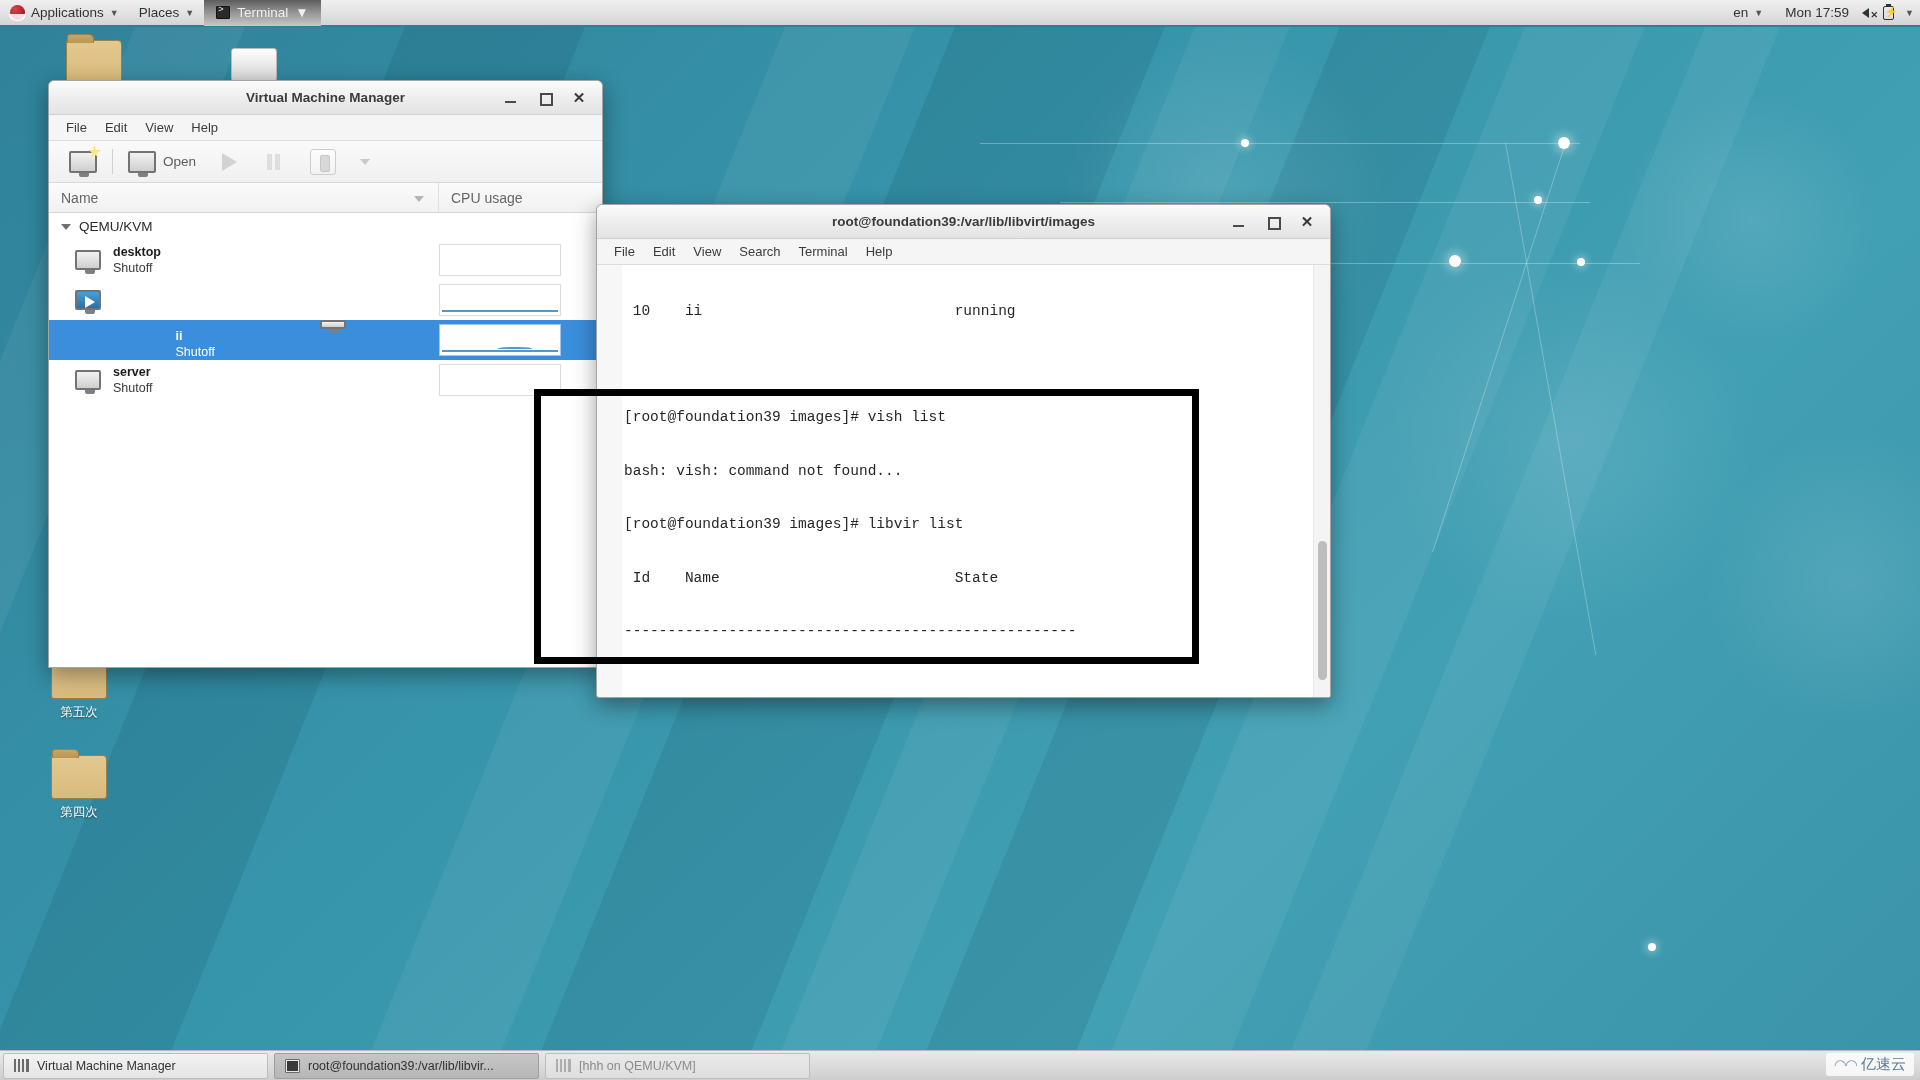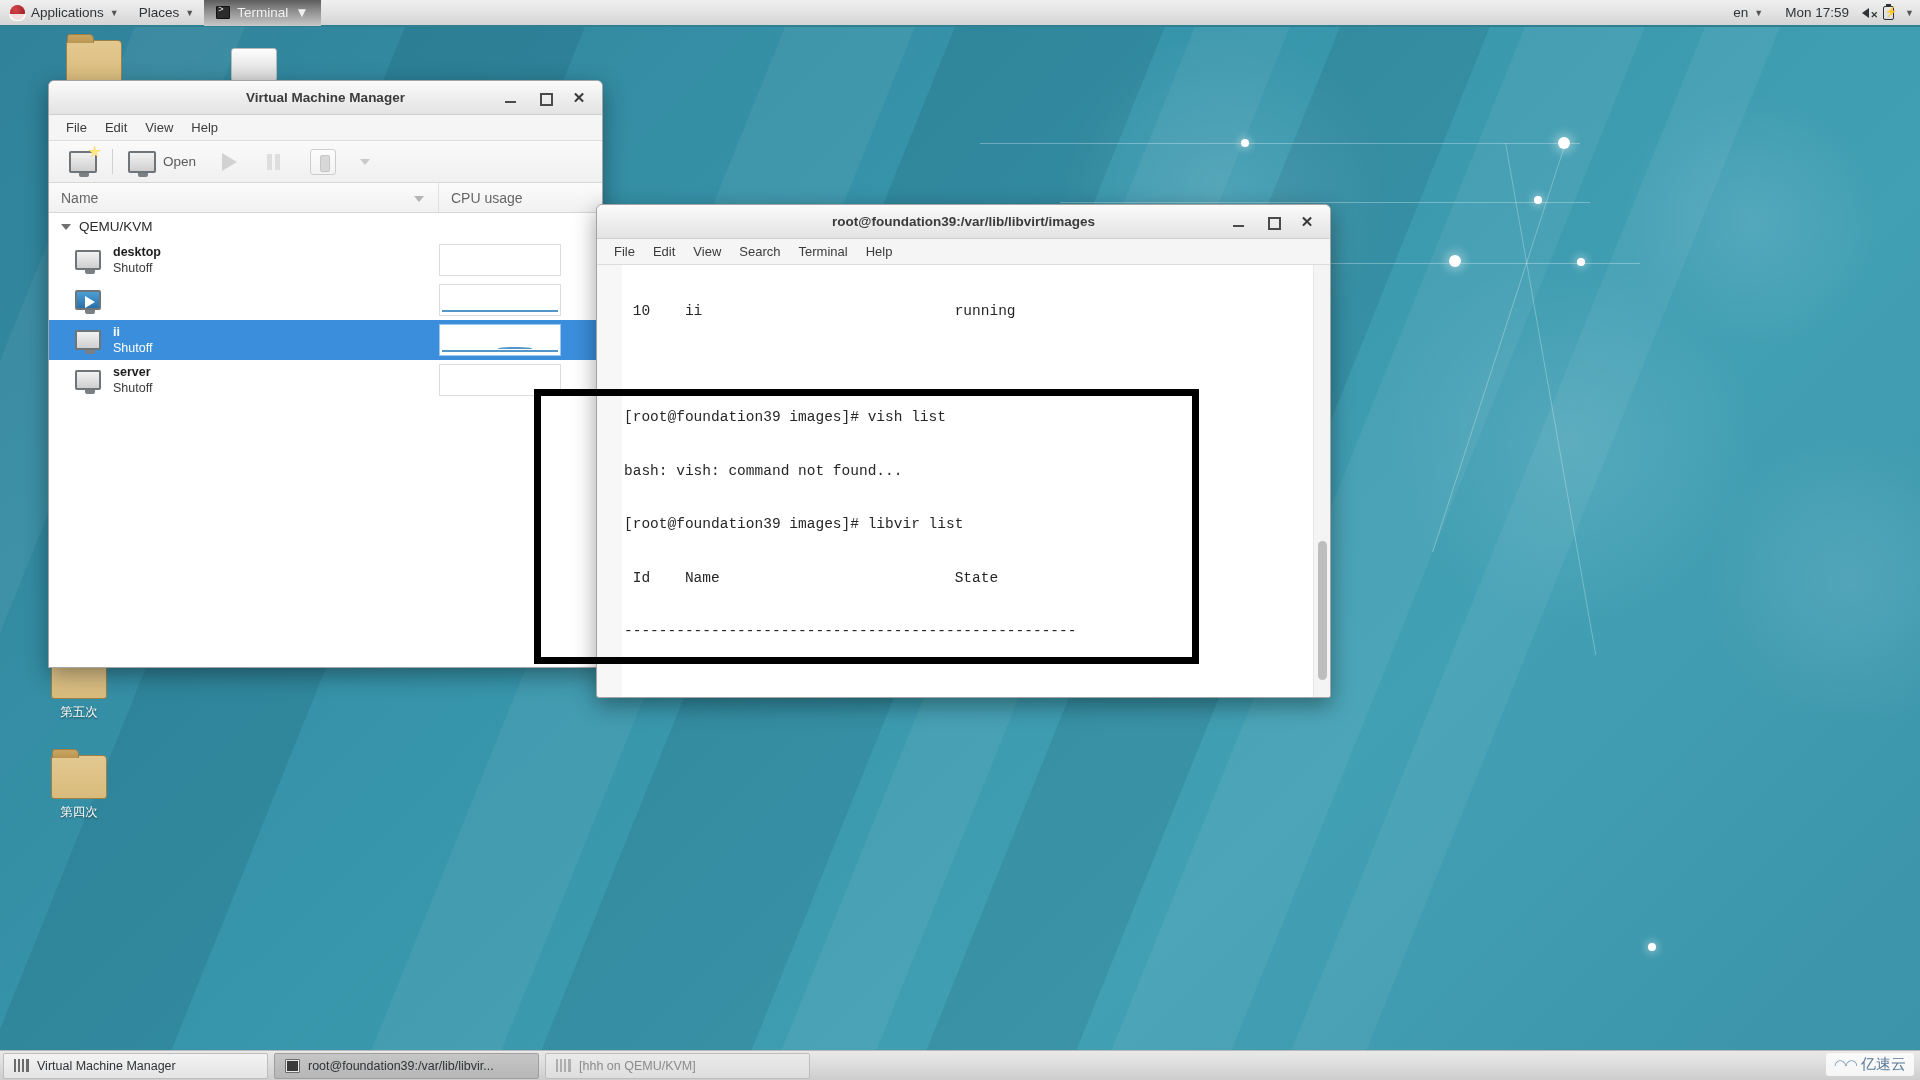--- a/index.html
+++ b/index.html
@@ -220,21 +220,21 @@
   #vmm-body { background: #ffffff; height: calc(100% - 34px - 26px - 42px - 30px); overflow: hidden; position: relative; }
   #vmm-group {
     display: flex; align-items: center; gap: 8px; padding: 6px 0 6px 12px;
     font-size: 13.5px; color: #2b2b2b;
   }
   .tree-caret { width:0;height:0;border-style:solid;border-width:6px 5px 0 5px;
     border-color:#6f6f6f transparent transparent transparent; }
   .vm-row {
     display: flex; align-items: center; height: 40px; position: relative;
   }
-  .vm-row.selected { background: #3b8edb; }
+  .vm-row.selected { background: #3b8edb; flex-direction: column; }
   .vm-row .vm-ico { margin: 0 12px 0 26px; width: 26px; height: 20px; }
   .vm-row .vm-text { width: 300px; }
   .vm-row .vm-name { font-size: 12.5px; font-weight: bold; color: #1d1d1d; line-height: 15px; }
   .vm-row .vm-state { font-size: 12.5px; color: #3a3a3a; line-height: 16px; }
   .vm-row.selected .vm-name, .vm-row.selected .vm-state { color: #ffffff; }
   .cpu-cell {
     position: absolute; left: 390px; top: 4px; width: 122px; height: 32px;
     background: #ffffff; border: 1px solid #dcdcdc;
   }
   .vm-row.selected .cpu-cell { border-color: #9ec6ea; }

